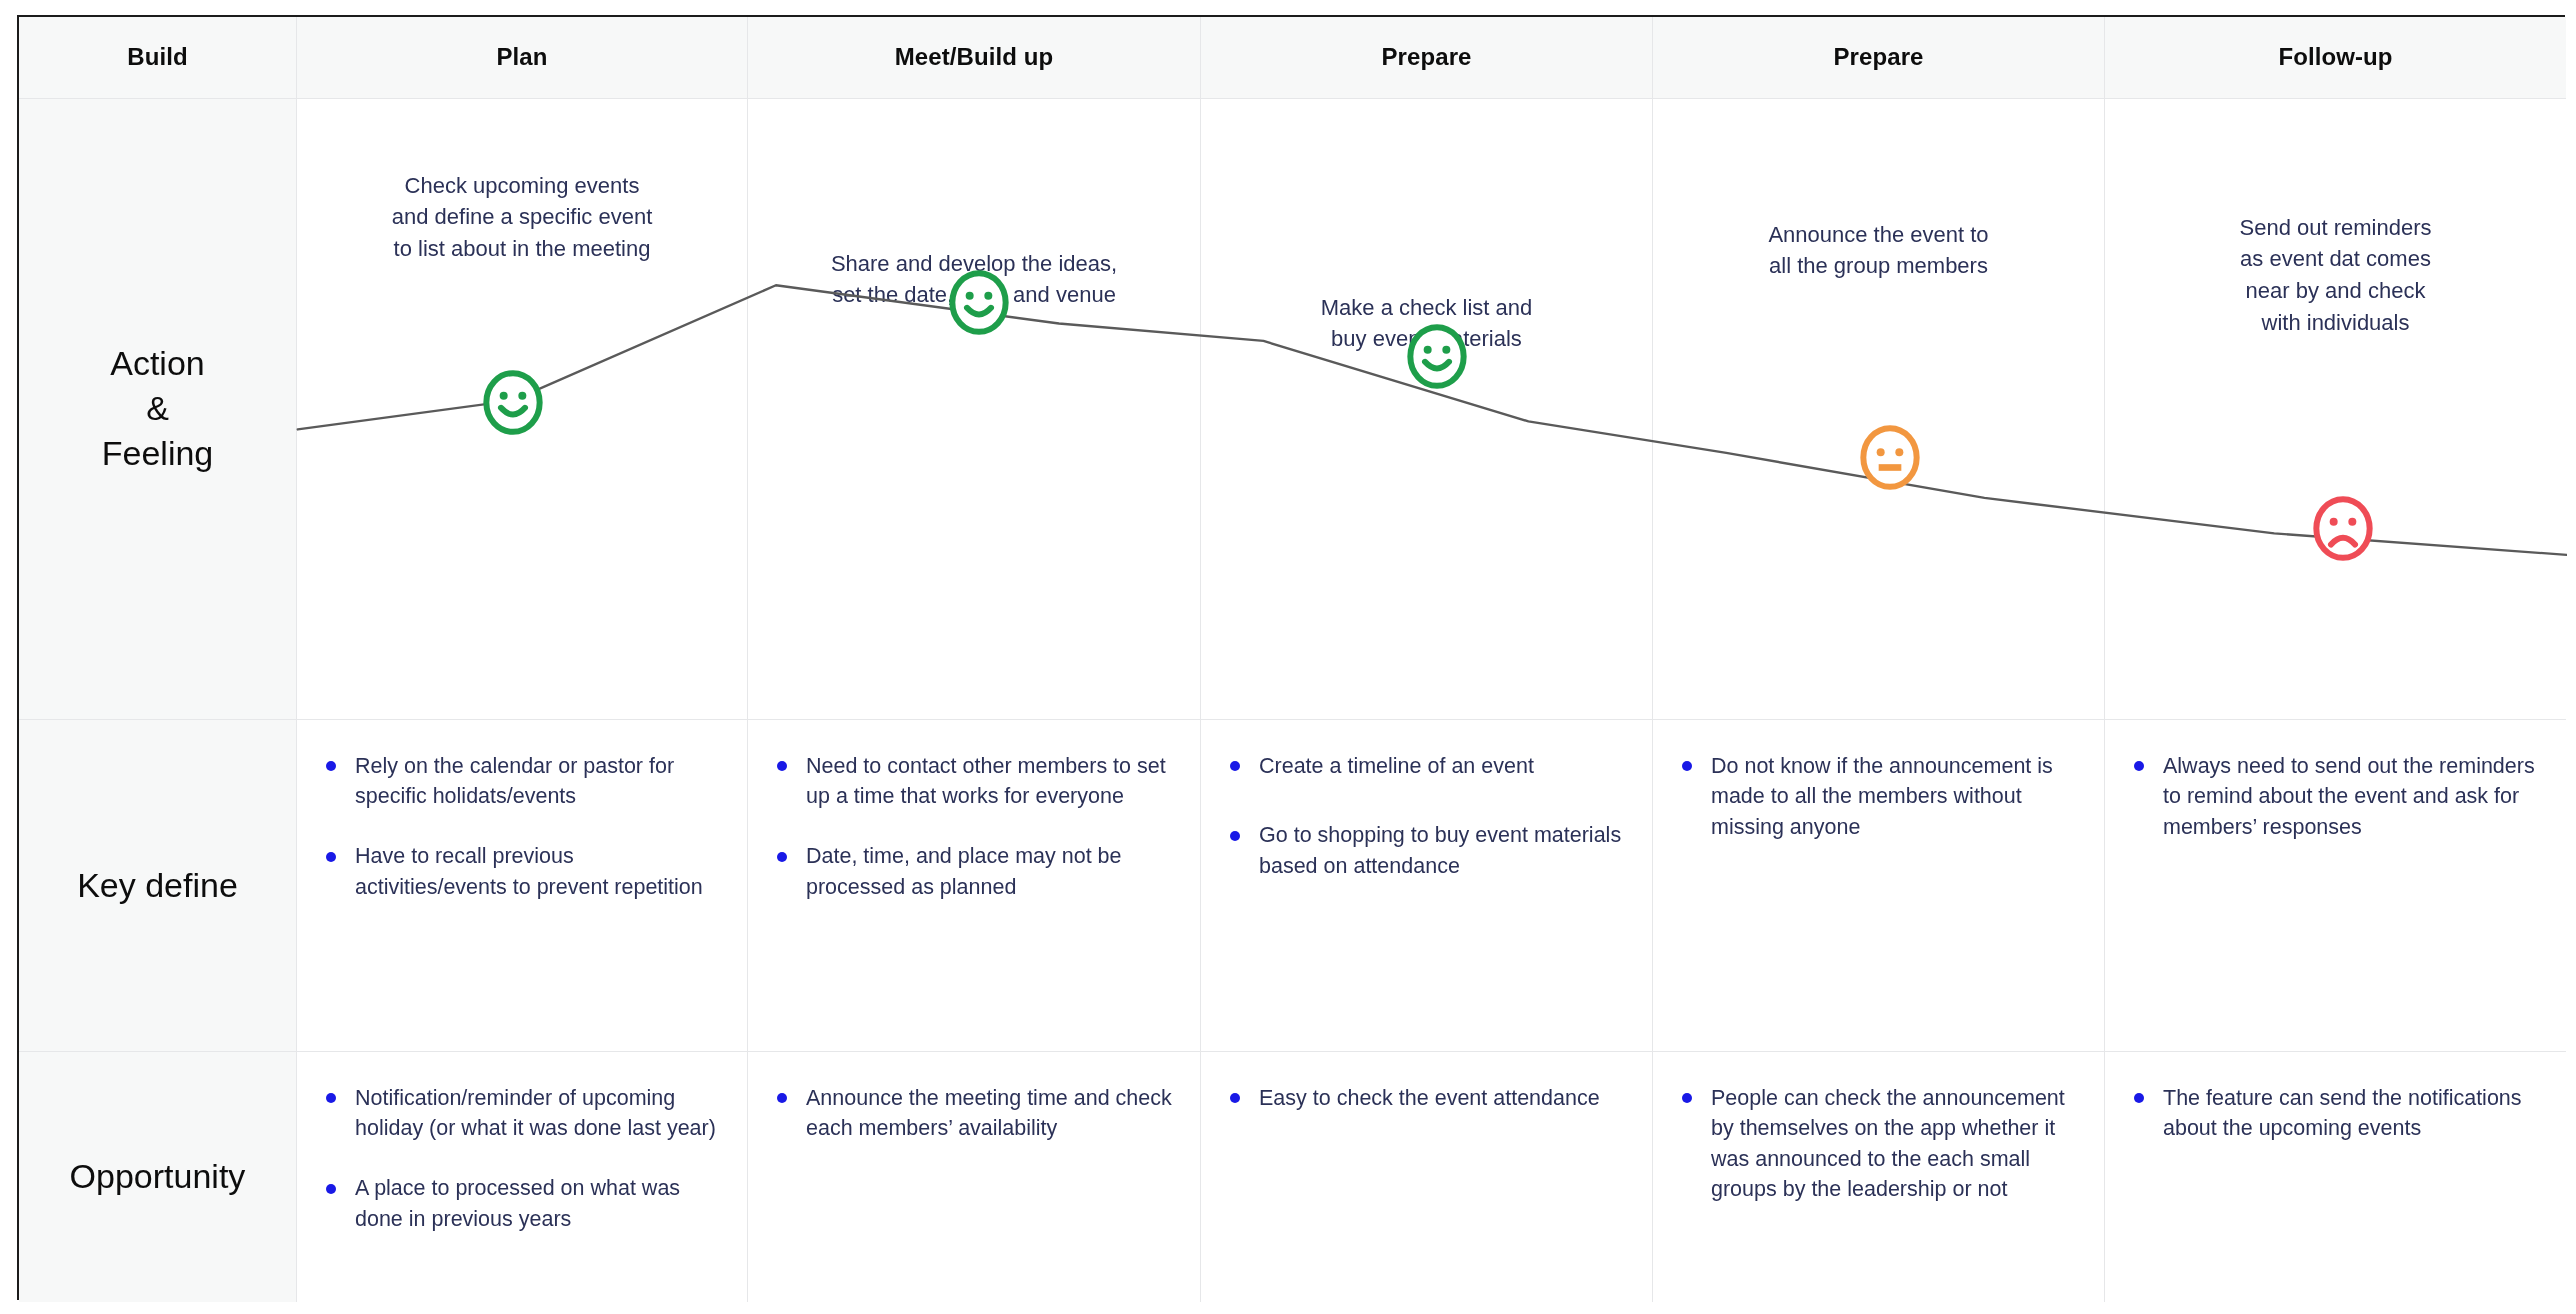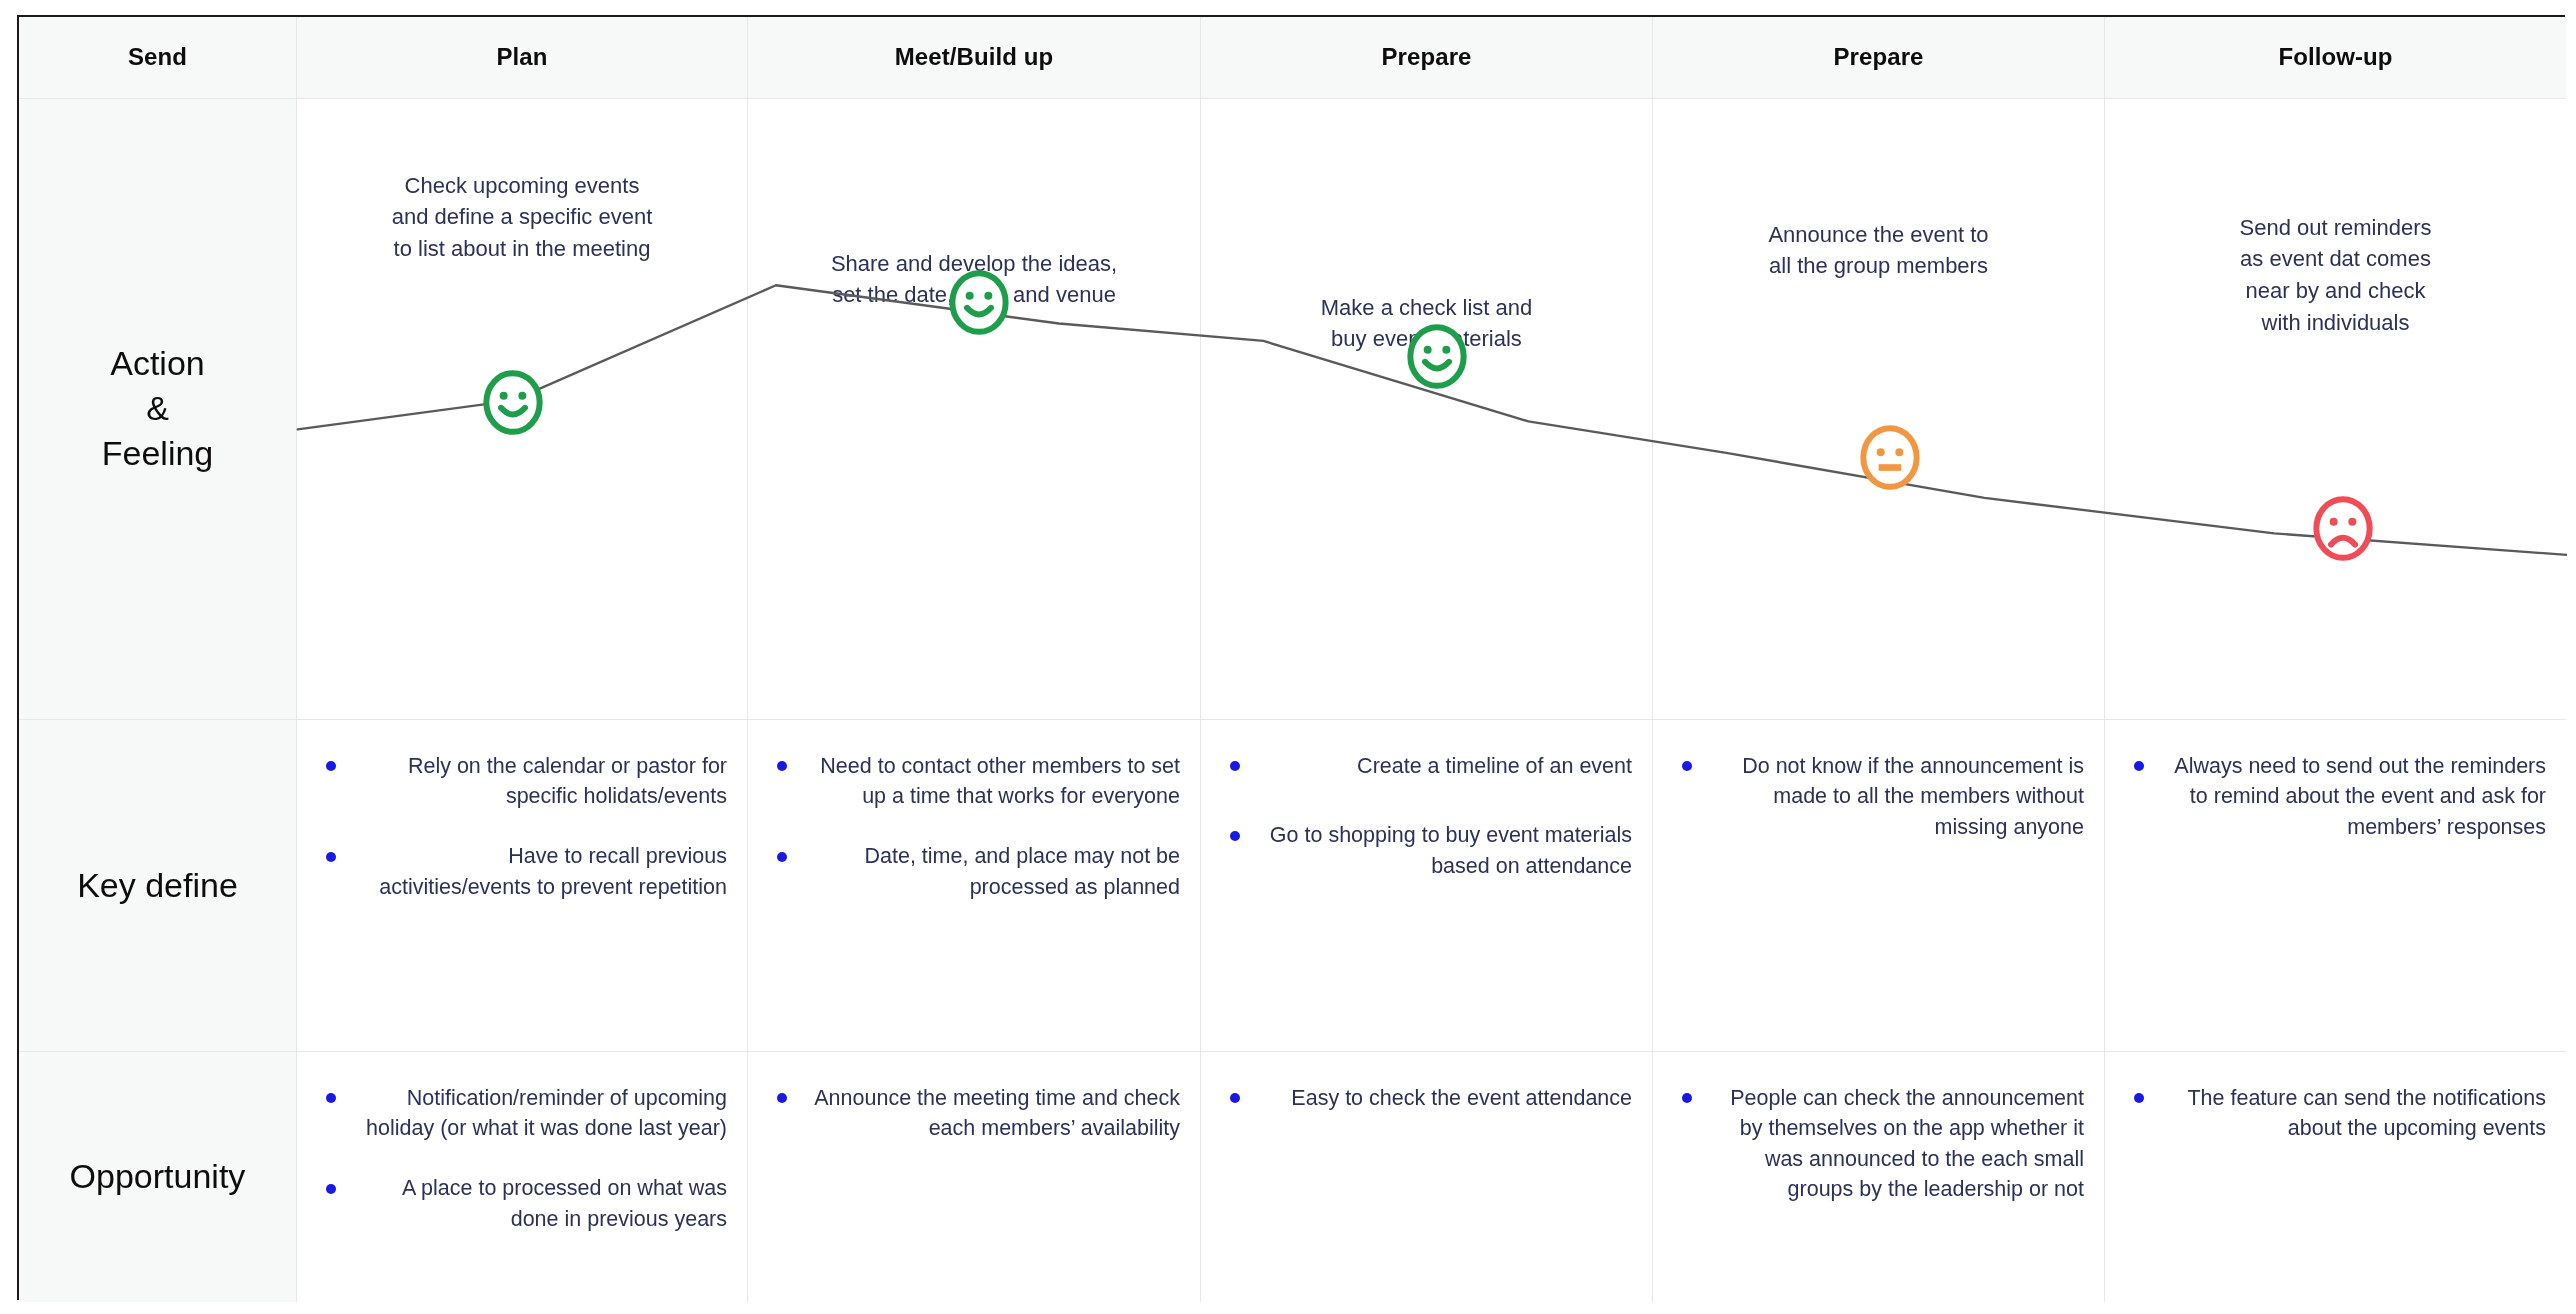--- a/index.html
+++ b/index.html
@@ -118,41 +118,40 @@
     margin: 0;
     padding: 31px 20px 0 20px;
   }
   .bullet-list li {
     position: relative;
     padding-left: 38px;
     margin-bottom: 29.5px;
     font-size: 21.5px;
     line-height: 1.42;
     color: #2b3157;
-    text-align: right;
   }
   .bullet-list li:last-child { margin-bottom: 0; }
   .bullet-list li .dot {
     position: absolute;
     left: 9.4px;
     top: 10.7px;
     width: 10px;
     height: 10px;
     border-radius: 50%;
     background: #1919e6;
   }
 </style>
 </head>
 <body>
 
 <div id="journey-map">
   <div class="grid">
 
     <div class="cell header-cell">
-      <span class="label">Send</span>
+      <span class="label">Build</span>
     </div>
     <div class="cell header-cell">
       <span class="label">Plan</span>
     </div>
     <div class="cell header-cell">
       <span class="label">Meet/Build up</span>
     </div>
     <div class="cell header-cell">
       <span class="label">Prepare</span>
     </div>

